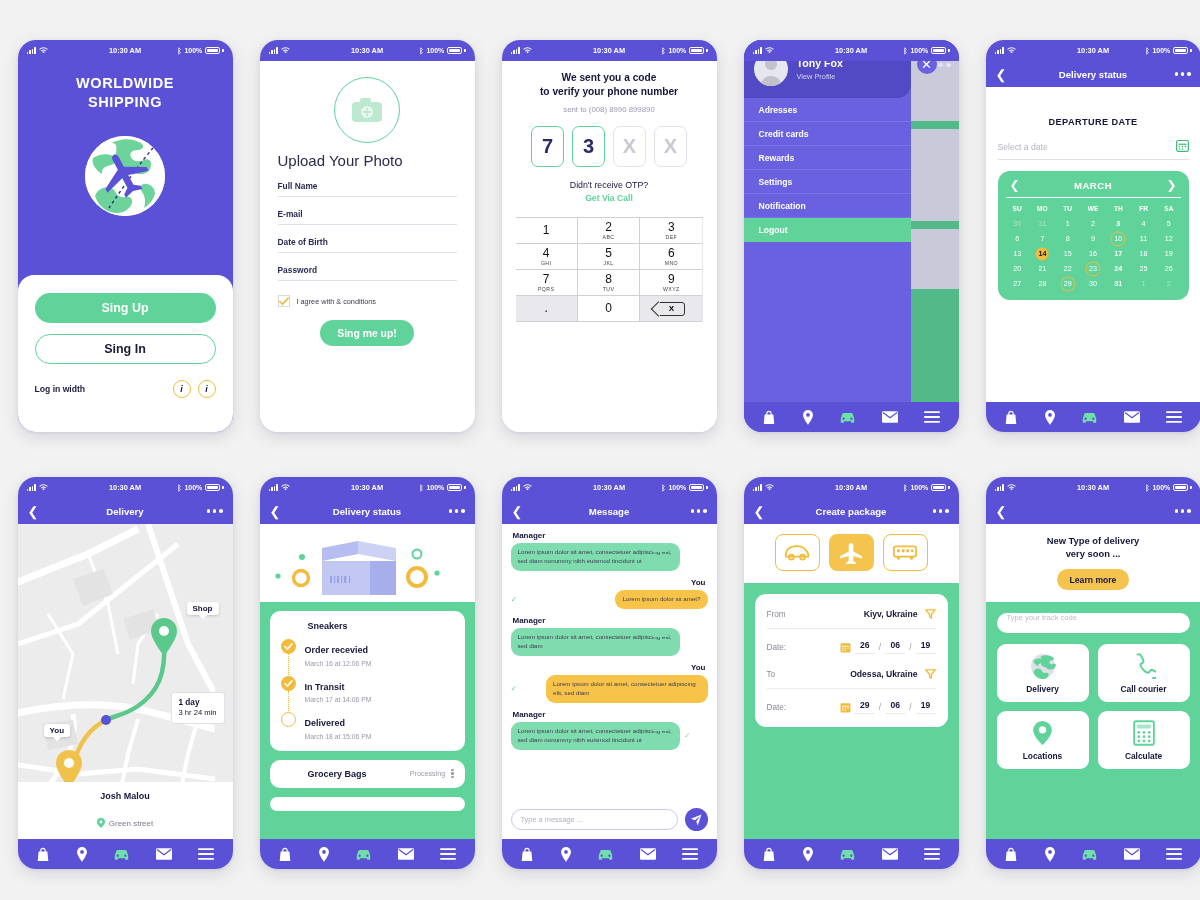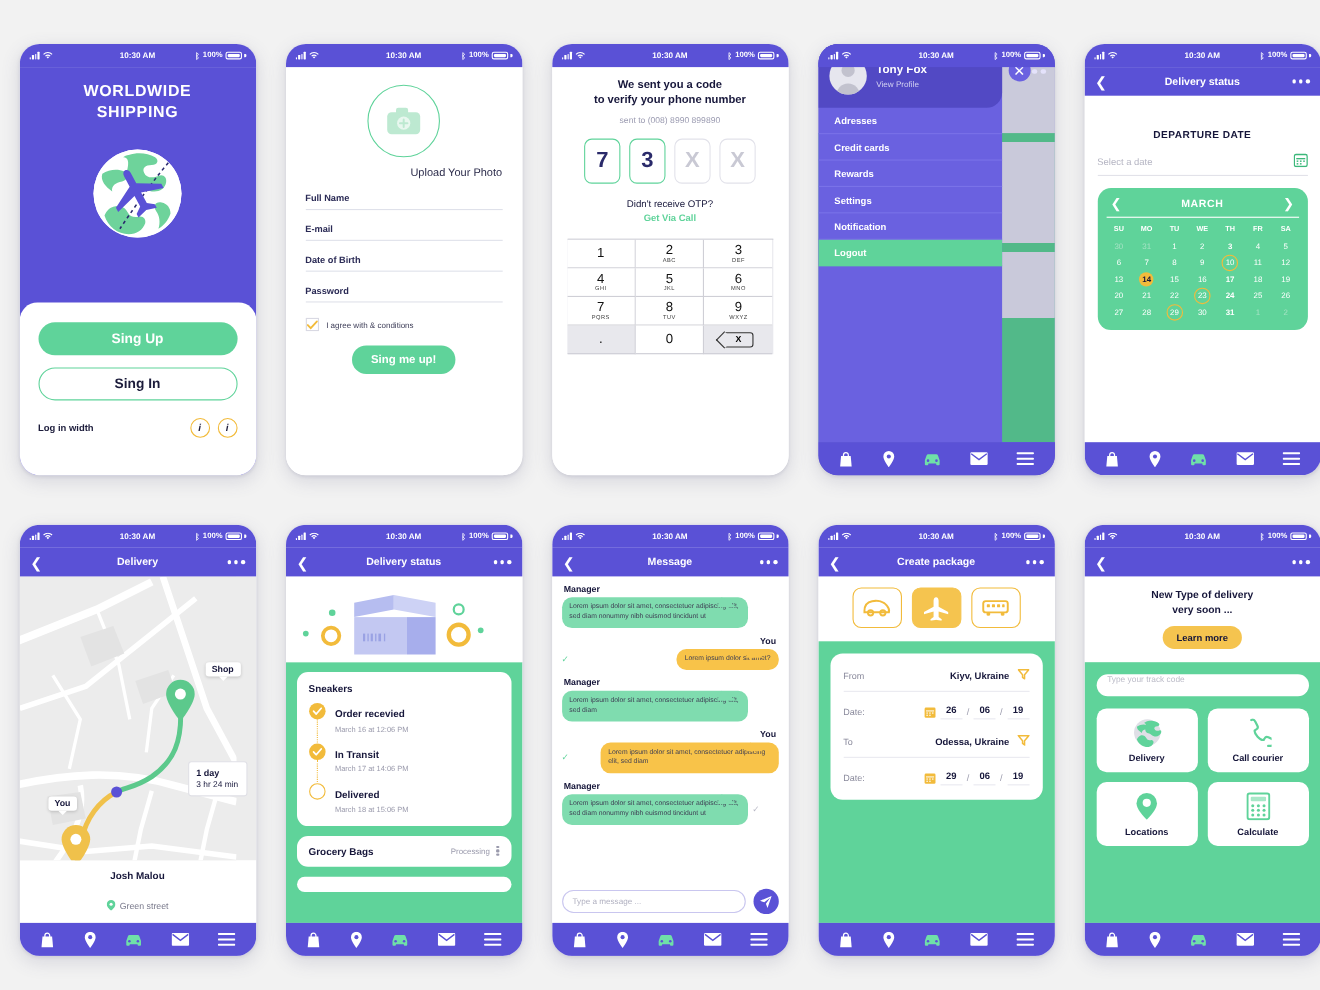--- a/index.html
+++ b/index.html
@@ -82,21 +82,21 @@
   .btn-ghost { background: #fff; color: #1b1b3a; border: 1px solid #5fd39a; margin-top: 11px; }
   .s1-login { display: flex; align-items: center; gap: 7px; margin-top: 16px; width: 100%; }
   .s1-login-label { font-size: 8.6px; font-weight: bold; color: #1b1b3a; margin-right: auto; }
   .circ-i { width: 18px; height: 18px; border-radius: 50%; border: 1.3px solid #f2bb3b;
             display: flex; align-items: center; justify-content: center;
             font-size: 9px; font-weight: bold; color: #1b1b3a; font-style: italic; }
   
   .s2-body { flex: 1; background: #fff; padding: 12px 18px 0; display: flex; flex-direction: column; }
   .upload-ring { width: 66px; height: 66px; border-radius: 50%; border: 1.3px solid #5fd39a;
                  margin: 4px auto 0; display: flex; align-items: center; justify-content: center; }
-  .upload-label { text-align: right; font-size: 10px; color: #2b2b4a; margin-top: 9px; }
+  .upload-label { text-align: left; font-size: 15px; color: #2b2b4a; margin-top: 9px; }
   .field { margin-top: 12px; border-bottom: 1px solid #dfe1ea; padding-bottom: 5px; }
   .field-label { font-size: 8.4px; font-weight: bold; color: #2a2a55; }
   .agree { display: flex; align-items: center; gap: 7px; margin-top: 14px; }
   .chk { width: 12px; height: 12px; border: 1px solid #d9d9e3; background: #fff;
          display: flex; align-items: center; justify-content: center; flex: 0 0 12px; }
   .agree-text { font-size: 7.3px; color: #3a3a55; }
   .s2-submit { width: 94px; height: 26px; border-radius: 13px; background: #5fd39a;
                color: #fff; border: none; font-size: 10.4px; font-weight: bold;
                margin: 13px auto 0; cursor: pointer; }
   
@@ -203,21 +203,21 @@
              border-radius: 3px; padding: 4px 7px; font-size: 7.6px; color: #16163a; line-height: 1.4; }
   .eta-box b { font-size: 8.2px; }
   .map-foot { background: #fff; padding: 9px 0 11px; text-align: center; }
   .map-name { font-size: 9px; font-weight: bold; color: #16163a; }
   .map-addr { font-size: 8px; color: #7a7a8c; margin-top: 17px;
               display: flex; align-items: center; justify-content: center; gap: 4px; }
   
   .s7-illus { background: #fff; height: 78px; position: relative; flex: 0 0 78px; overflow: hidden; }
   .s7-green { background: #5fd39a; flex: 1; padding: 9px 10px 0; overflow: hidden; }
   .track-card { background: #fff; border-radius: 10px; padding: 10px 11px 11px; }
-  .track-title { font-size: 9px; font-weight: bold; color: #16163a; }
+  .track-title { font-size: 9px; font-weight: bold; color: #16163a; margin-left: 27px; }
   .steps { margin-top: 8px; position: relative; }
   .step { display: flex; gap: 9px; position: relative; padding-bottom: 9px; }
   .step:last-child { padding-bottom: 0; }
   .step-ico { width: 15px; height: 15px; border-radius: 50%; flex: 0 0 15px;
               display: flex; align-items: center; justify-content: center; z-index: 2; }
   .step-ico.done { background: #f2bb3b; }
   .step-ico.open { border: 1.4px solid #f2bb3b; background: #fff; }
   .step-line { position: absolute; left: 7px; top: 15px; bottom: 1px; width: 0;
                border-left: 1.4px dotted #f2bb3b; z-index: 1; }
   .step-name { font-size: 9px; font-weight: bold; color: #16163a; line-height: 1.2; }

